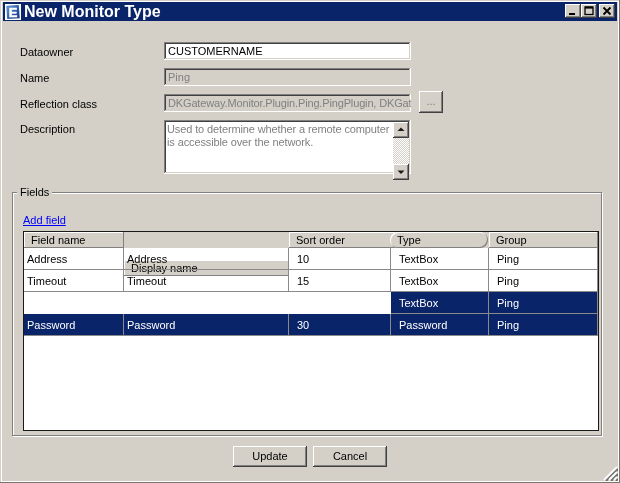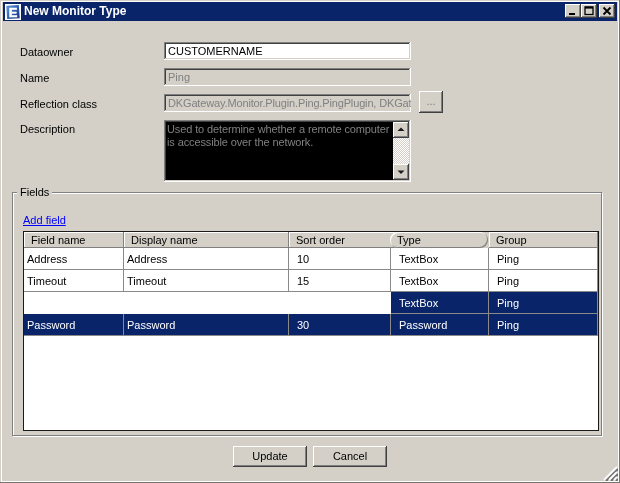--- a/index.html
+++ b/index.html
@@ -15,21 +15,21 @@
   position:absolute; inset:0; background:#d4d0c8;
   box-shadow: inset -1px -1px 0 #76746f, inset 1px 1px 0 #d4d0c8,
               inset -2px -2px 0 #ffffff, inset 2px 2px 0 #ffffff;
 }
 .titlebar {
   position:absolute; left:3px; top:2px; right:3px; height:19px;
   background:#0a246a;
 }
 .title-text {
   position:absolute; left:21px; top:0; height:19px; line-height:19px;
-  color:#fff; font-weight:bold; font-size:12px; letter-spacing:0px;
+  color:#fff; font-weight:bold; font-size:16px; letter-spacing:0px;
   white-space:nowrap;
 }
 .ticon {
   position:absolute; left:2px; top:2px; width:16px; height:16px;
 }
 .cbtn {
   position:absolute; top:2px; width:16px; height:14px; background:#d4d0c8;
   box-shadow: inset -1px -1px 0 #404040, inset 1px 1px 0 #ffffff,
               inset -2px -2px 0 #808080, inset 2px 2px 0 #d4d0c8;
 }
@@ -45,22 +45,22 @@
               inset -2px -2px 0 #d4d0c8, inset 2px 2px 0 #404040;
   line-height:18px; padding-left:4px; overflow:hidden; white-space:nowrap;
 }
 .dis { background:#d4d0c8; color:#808080; }
 .btn {
   position:absolute; background:#d4d0c8; text-align:center;
   box-shadow: inset -1px -1px 0 #404040, inset 1px 1px 0 #ffffff,
               inset -2px -2px 0 #808080, inset 2px 2px 0 #d4d0c8;
 }
 .ta {
-  position:absolute; left:164px; top:120px; width:247px; height:62px;
-  background:#000000; color:#808080;
+  position:absolute; left:164px; top:120px; width:247px; height:54px;
+  background:#ffffff; color:#808080;
   box-shadow: inset -1px -1px 0 #ffffff, inset 1px 1px 0 #808080,
               inset -2px -2px 0 #d4d0c8, inset 2px 2px 0 #404040;
   padding:3px 12px 0 3px; line-height:13px; white-space:nowrap; letter-spacing:-0.12px;
 }
 .sb {
   position:absolute; left:229px; top:2px; width:16px; height:58px;
   background:
     conic-gradient(#fff 0 25%, #d4d0c8 0 50%, #fff 0 75%, #d4d0c8 0) 0 0/2px 2px;
 }
 .sbtn {
@@ -161,21 +161,21 @@
         </svg></div>
   </div>
 </div>
 
 <div class="groupbox">
   <div class="gb-label">Fields</div>
   <div class="addfield">Add field</div>
   <div class="grid">
     <div class="ghead">
       <div class="hcell" style="left:0; width:100px;">Field name</div>
-      <div class="hcell" style="left:100px; width:165px;">Display name</div>
+      <div class="hcell" style="left:100px; width:165px;margin-top:28px;">Display name</div>
       <div class="hcell" style="left:265px; width:114px;">Sort order</div>
       <div class="hcell" style="left:366px; width:98px;border-radius:8px;">Type</div>
       <div class="hcell" style="left:465px; width:109px;">Group</div>
     </div>
     <div class="grow" style="top:16px;">
       <div class="gcell" style="left:0; width:100px;">Address</div>
       <div class="gcell" style="left:100px; width:165px;">Address</div>
       <div class="gcell p8" style="left:265px; width:102px;">10</div>
       <div class="gcell p8" style="left:367px; width:98px;">TextBox</div>
       <div class="gcell p8" style="left:465px; width:109px;">Ping</div>

